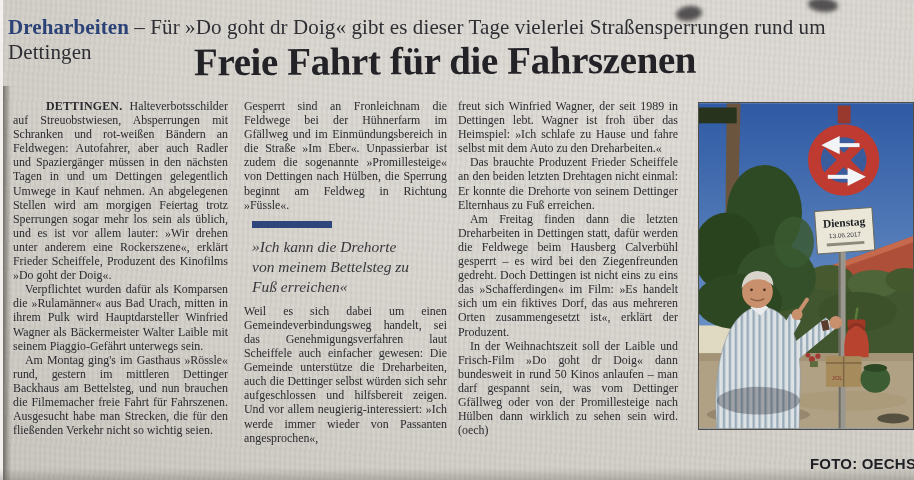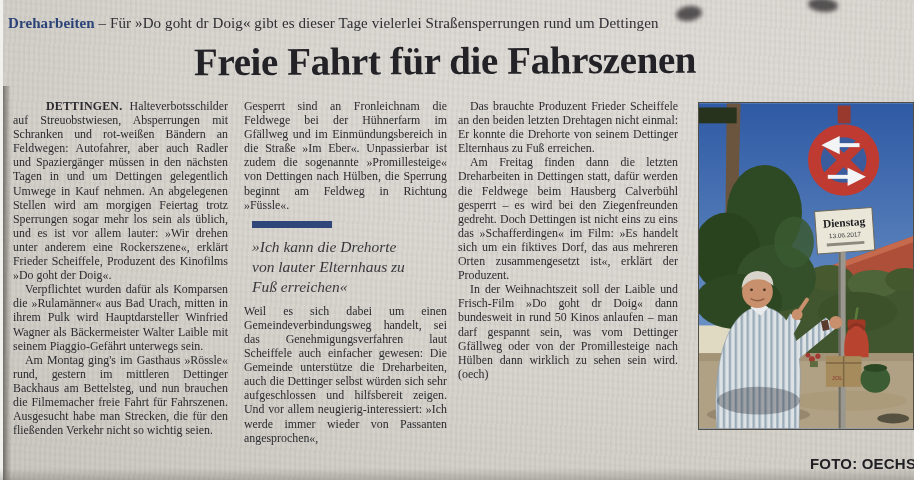--- a/index.html
+++ b/index.html
@@ -17,21 +17,21 @@
   }
   .edge-white{position:absolute;left:0;top:0;width:3px;height:480px;background:#f2f1ee;}
   .edge-shadow{position:absolute;left:3px;top:86px;width:8px;height:394px;
     background:linear-gradient(90deg, rgba(45,42,38,.55), rgba(45,42,38,0));}
   .smudge{position:absolute;border-radius:50%;filter:blur(2px);background:rgba(40,38,40,.75);}
   .smudge.a{left:676px;top:6px;width:26px;height:15px;transform:rotate(-8deg);}
   .smudge.b{left:808px;top:-2px;width:30px;height:14px;transform:rotate(5deg);}
   .bottom-shade{position:absolute;left:0;bottom:0;width:914px;height:12px;
     background:linear-gradient(0deg, rgba(90,84,76,.28), rgba(90,84,76,0));}
 
-  .kicker{position:absolute;left:8px;top:15px;font-size:15px;color:#2e2e33;letter-spacing:.1px;}
+  .kicker{position:absolute;left:8px;top:15px;font-size:21px;color:#2e2e33;letter-spacing:.1px;}
   .kicker .tag{font-weight:700;color:#2b4277;}
   .headline{position:absolute;left:0;top:38px;width:890px;text-align:center;
     font-weight:700;font-size:39px;color:#232227;letter-spacing:-.4px;transform:rotate(-.3deg);}
 
   .col{position:absolute;top:99px;font-size:11.9px;line-height:14.1px;text-align:justify;
     color:#2b2b2f;}
   .col p{margin:0;text-indent:12px;}
   .col p.first{text-indent:0;}
   .col .lead{font-weight:700;letter-spacing:.2px;margin-left:33px;}
   .col1{left:13px;width:215px;}
@@ -68,26 +68,27 @@
   <div class="col col1">
     <p class="first"><span class="lead">DETTINGEN.</span> <span>Halteverbotsschilder auf Streuobstwiesen, Absperrungen mit Schranken und rot-weißen Bändern an Feldwegen: Autofahrer, aber auch Radler und Spaziergänger müssen in den nächsten Tagen in und um Dettingen gelegentlich Umwege in Kauf nehmen. An abgelegenen Stellen wird am morgigen Feiertag trotz Sperrungen sogar mehr los sein als üblich, und es ist vor allem lauter: »Wir drehen unter anderem eine Rockerszene«, erklärt Frieder Scheiffele, Produzent des Kinofilms »Do goht der Doig«.</span></p>
     <p>Verpflichtet wurden dafür als Komparsen die »Rulamänner« aus Bad Urach, mitten in ihrem Pulk wird Hauptdarsteller Winfried Wagner als Bäckermeister Walter Laible mit seinem Piaggio-Gefährt unterwegs sein.</p>
     <p>Am Montag ging's im Gasthaus »Rössle« rund, gestern im mittleren Dettinger Backhaus am Bettelsteg, und nun brauchen die Filmemacher freie Fahrt für Fahrszenen. Ausgesucht habe man Strecken, die für den fließenden Verkehr nicht so wichtig seien.</p>
   </div>
 
   <div class="col col2">
     <p class="first">Gesperrt sind an Fronleichnam die Feldwege bei der Hühnerfarm im Gfällweg und im Einmündungsbereich in die Straße »Im Eber«. Unpassierbar ist zudem die sogenannte »Promillesteige« von Dettingen nach Hülben, die Sperrung beginnt am Feldweg in Richtung »Füssle«.</p>
     <div class="quote-block">
       <div class="quote-bar"></div>
-      <div class="quote-text">»Ich kann die Drehorte von lauter Elternhaus zu Fuß erreichen«</div>
+      <div class="quote-text">»Ich kann die Drehorte von meinem Bettelsteg zu Fuß erreichen«</div>
     </div>
     <p class="first">Weil es sich dabei um einen Gemeindeverbindungsweg handelt, sei das Genehmigungsverfahren laut Scheiffele auch einfacher gewesen: Die Gemeinde unterstütze die Dreharbeiten, auch die Dettinger selbst würden sich sehr aufgeschlossen und hilfsbereit zeigen. Und vor allem neugierig-interessiert: »Ich werde immer wieder von Passanten angesprochen«,</p>
   </div>
 
   <div class="col col3">
+    <p class="first">freut sich Winfried Wagner, der seit 1989 in Dettingen lebt. Wagner ist froh über das Heimspiel: »Ich schlafe zu Hause und fahre selbst mit dem Auto zu den Dreharbeiten.«</p>
     <p>Das brauchte Produzent Frieder Scheiffele an den beiden letzten Drehtagen nicht einmal: Er konnte die Drehorte von seinem Dettinger Elternhaus zu Fuß erreichen.</p>
     <p>Am Freitag finden dann die letzten Dreharbeiten in Dettingen statt, dafür werden die Feldwege beim Hausberg Calverbühl gesperrt – es wird bei den Ziegenfreunden gedreht. Doch Dettingen ist nicht eins zu eins das »Schafferdingen« im Film: »Es handelt sich um ein fiktives Dorf, das aus mehreren Orten zusammengesetzt ist«, erklärt der Produzent.</p>
     <p>In der Weihnachtszeit soll der Laible und Frisch-Film »Do goht dr Doig« dann bundesweit in rund 50 Kinos anlaufen – man darf gespannt sein, was vom Dettinger Gfällweg oder von der Promillesteige nach Hülben dann wirklich zu sehen sein wird. (oech)</p>
   </div>
 
   <div class="photo">
     <svg width="214" height="326" viewBox="0 0 216 328" xmlns="http://www.w3.org/2000/svg">
       <defs>
         <linearGradient id="sky" x1="0" y1="0" x2="0" y2="1">
           <stop offset="0" stop-color="#2f5aa4"></stop>

